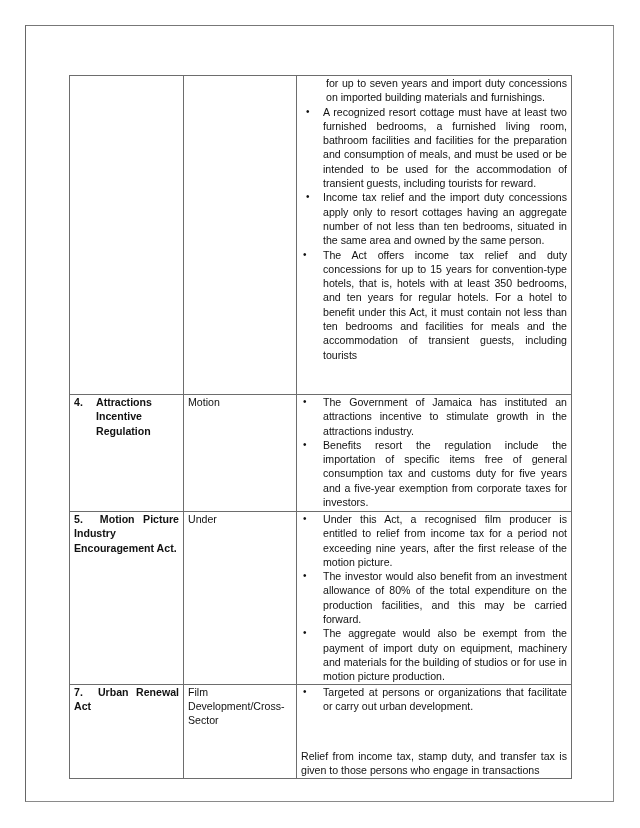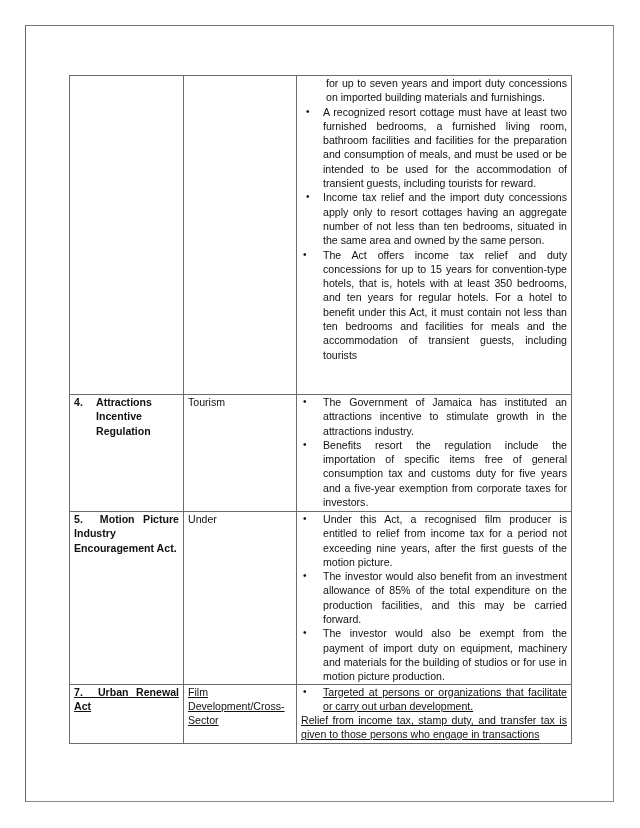--- a/index.html
+++ b/index.html
@@ -12,25 +12,25 @@
   table.doc td { border: 1px solid #6d6d6d; vertical-align: top; padding: 0 4px; }
   col.c1 { width: 114px; } col.c2 { width: 113px; } col.c3 { width: 275px; }
   .name { font-weight: bold; }
   .name-num { display: flex; }
   .name-num .n { width: 22px; flex: none; }
   .just { text-align: justify; text-align-last: left; }
   ul.b { margin: 0; padding: 0; list-style: none; }
   ul.b li { position: relative; padding-left: 22px; text-align: justify; }
   ul.b li .dot { position: absolute; left: 5px; top: 0; font-size: 10px; }
   ul.b li.indent2 { padding-left: 25px; }
-  .para { text-align: justify; }
+  .para { text-align: justify; margin-top: 36px; }
   .row-first td { height: 318px; }
   .row-4 td { height: 116px; }
   .row-5 td { height: 158px; }
-  .row-7 td { height: 58px; text-decoration: underline; }
+  .row-7 td { height: 58px; }
 </style>
 </head>
 <body>
 
 <div class="page-frame"></div>
 
 <table class="doc">
   <colgroup>
       <col class="c1">
       <col class="c2">
@@ -51,42 +51,42 @@
       </td>
     </tr>
 
     <tr class="row-4">
       <td>
         <div class="name name-num">
           <span class="n">4.</span>
           <span>Attractions Incentive Regulation</span>
         </div>
       </td>
-      <td><span>Tourism</span></td>
+      <td><span>Motion</span></td>
       <td>
         <ul class="b">
           <li><span class="dot" style="left:2px">•</span><span>The Government of Jamaica has instituted an attractions incentive to stimulate growth in the attractions industry.</span></li>
           <li><span class="dot" style="left:2px">•</span><span>Benefits resort the regulation include the importation of specific items free of general consumption tax and customs duty for five years and a five-year exemption from corporate taxes for investors.</span></li>
         </ul>
       </td>
     </tr>
 
     <tr class="row-5">
       <td>
         <div class="name just">
           <span>5.</span>&nbsp;
           <span>Motion Picture Industry Encouragement Act.</span>
         </div>
       </td>
       <td><span>Under</span></td>
       <td>
         <ul class="b">
-          <li><span class="dot" style="left:2px">•</span><span>Under this Act, a recognised film producer is entitled to relief from income tax for a period not exceeding nine years, after the first guests of the motion picture.</span></li>
-          <li><span class="dot" style="left:2px">•</span><span>The investor would also benefit from an investment allowance of 85% of the total expenditure on the production facilities, and this may be carried forward.</span></li>
-          <li><span class="dot" style="left:2px">•</span><span>The investor would also be exempt from the payment of import duty on equipment, machinery and materials for the building of studios or for use in motion picture production.</span></li>
+          <li><span class="dot" style="left:2px">•</span><span>Under this Act, a recognised film producer is entitled to relief from income tax for a period not exceeding nine years, after the first release of the motion picture.</span></li>
+          <li><span class="dot" style="left:2px">•</span><span>The investor would also benefit from an investment allowance of 80% of the total expenditure on the production facilities, and this may be carried forward.</span></li>
+          <li><span class="dot" style="left:2px">•</span><span>The aggregate would also be exempt from the payment of import duty on equipment, machinery and materials for the building of studios or for use in motion picture production.</span></li>
         </ul>
       </td>
     </tr>
 
     <tr class="row-7">
       <td>
         <div class="name just">
           <span>7.</span>&nbsp;
           <span>Urban Renewal Act</span>
         </div>

